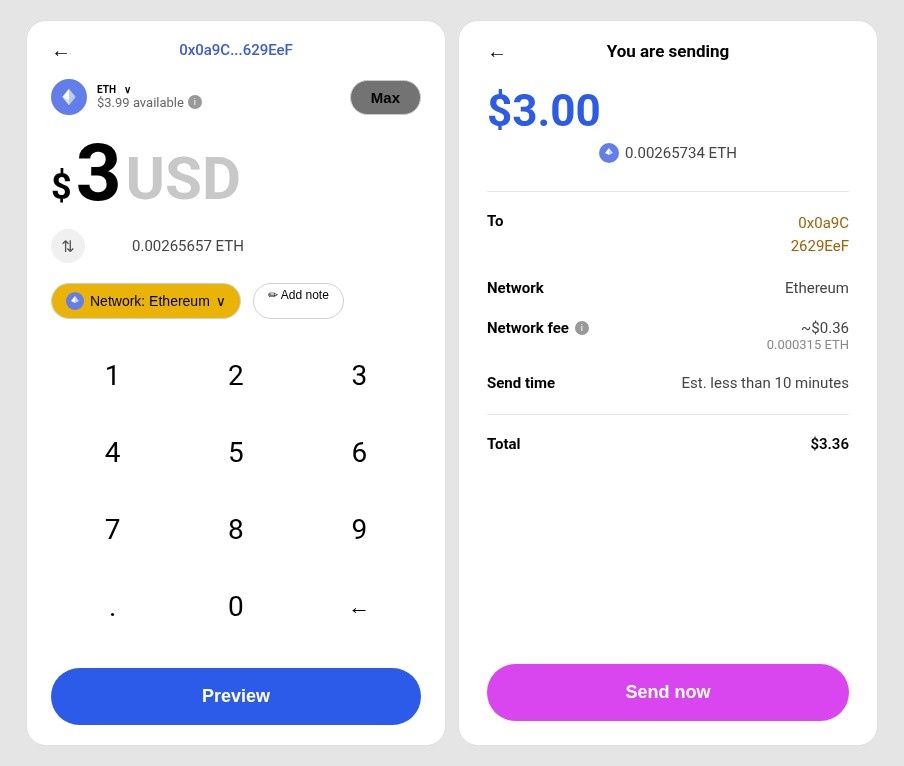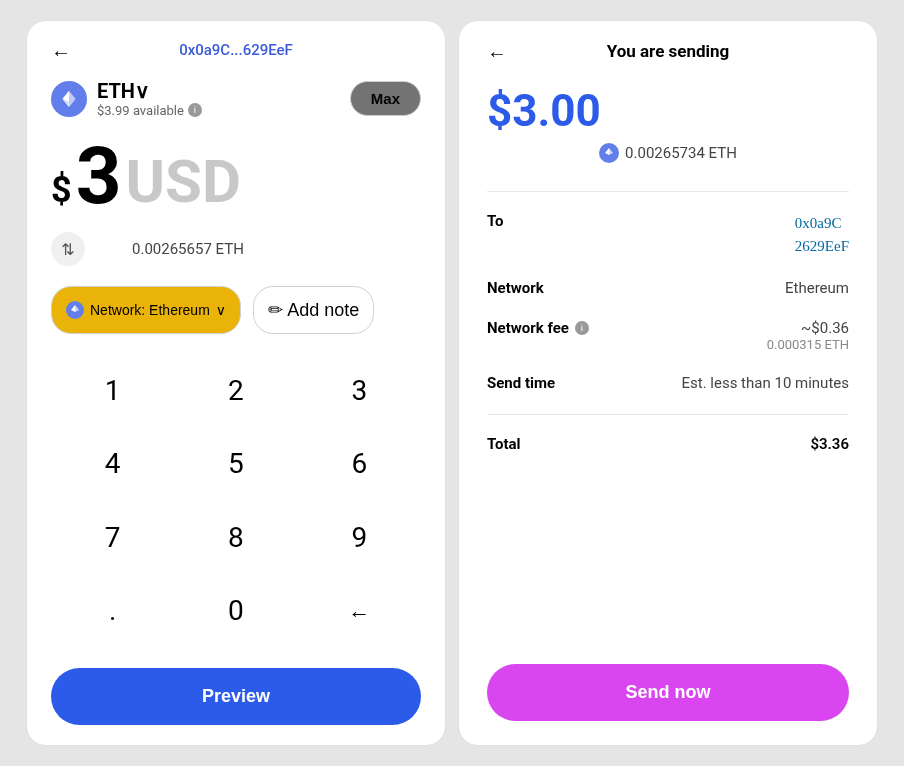--- a/index.html
+++ b/index.html
@@ -83,23 +83,23 @@
       width: 20px;
       height: 20px;
     }
     .token-details {
       display: flex;
       flex-direction: column;
     }
     .token-name {
       display: flex;
       align-items: flex-start;
-      gap: 0;
-      font-weight: 700;
-      font-size: 20px;
+      gap: 8px;
+      font-weight: 700;
+      font-size: 10px;
     }
     .available-text {
       font-size: 13px;
       color: #666;
       display: flex;
       align-items: flex-start;
       gap: 4px;
     }
     .info-icon {
       width: 14px;
@@ -197,24 +197,24 @@
       display: flex;
       align-items: center;
       justify-content: center;
     }
     .add-note-btn {
       display: flex;
       align-items: flex-start;
       gap: 6px;
       border: 1.5px solid #d0d0d0;
       border-radius: 20px;
-      padding: 12px 14px;
+      padding: 4px 14px;
       background: white;
       cursor: pointer;
-      font-size: 18px;
+      font-size: 12px;
       font-weight: 500;
     }
     .numpad {
       display: grid;
       grid-template-columns: repeat(3, 1fr);
       gap: 0;
       margin-bottom: 16px;
       flex: 1;
     }
     .numpad-key {
@@ -307,23 +307,23 @@
       color: #444;
       text-align: right;
     }
     .detail-value-secondary {
       font-size: 13px;
       color: #888;
       text-align: right;
     }
     .to-address {
       font-size: 15px;
-      color: #0369a1;
+      color: #a16207;
+      text-align: right;
       line-height: 1.5;
-      font-family: Liberation Serif, serif;
     }
     .detail-label-with-icon {
       display: flex;
       align-items: center;
       gap: 6px;
       text-align: center;
     }
     .total-row {
       display: flex;
       justify-content: space-between;

